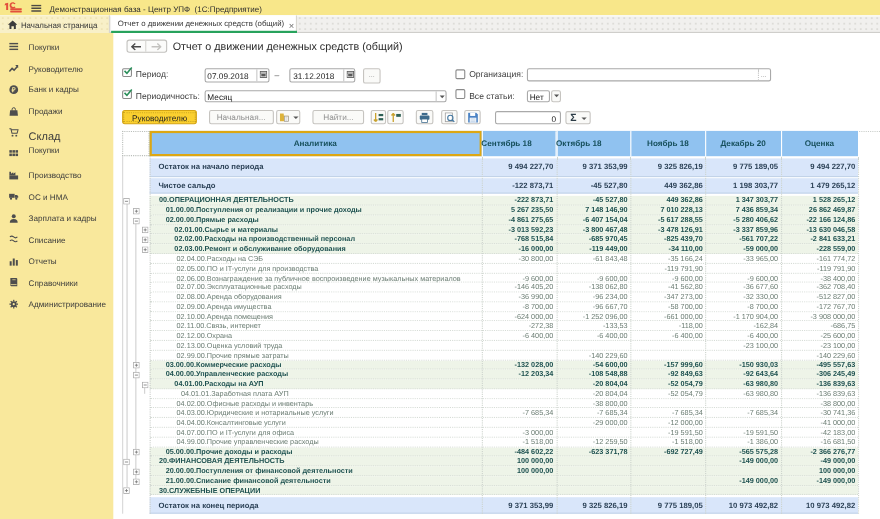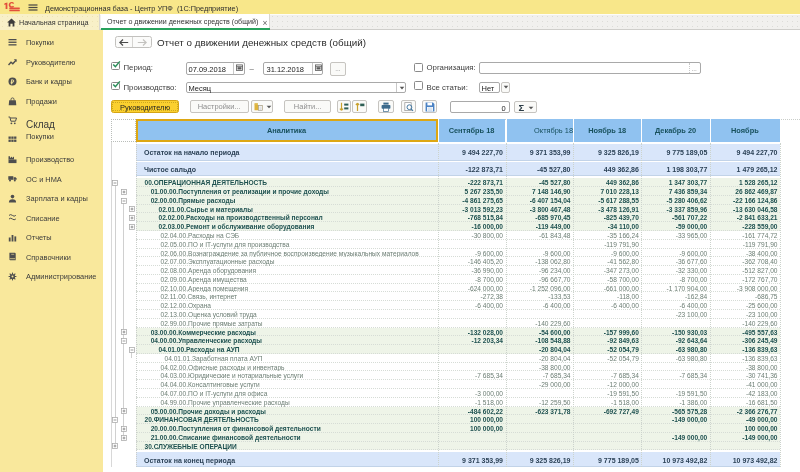--- a/index.html
+++ b/index.html
@@ -182,39 +182,39 @@
 <div class="btn" style="left:329.8px;top:61.6px;width:16.3px;height:14.2px;font-size:6.5px;line-height:11px;color:#999">...</div>
 <div class="cb" style="left:414px;top:63px"></div>
 <div class="lbl" style="left:426.5px;top:63.3px">Организация:</div>
 <div class="inp" style="left:478.5px;top:62.2px;width:222px;height:12.3px"></div>
 <div class="abs" style="left:689px;top:63.2px;width:0;height:10.3px;border-left:1px dotted #c8c8c8"></div>
 <div class="lbl" style="left:691.5px;top:64.5px;font-size:6.5px;color:#999">...</div>
 <div class="cb" style="left:111px;top:81.5px"></div>
 <svg class="abs" style="left:111.7px;top:80.0px" width="9" height="9" viewBox="0 0 9 9">
     <path d="M1.2 4.4 L3.4 6.6 L7.8 1.4" stroke="#2a8f5a" stroke-width="1.4" fill="none"></path>
   </svg>
-<div class="lbl" style="left:123.5px;top:82.8px">Производство:</div>
+<div class="lbl" style="left:123.5px;top:82.8px">Периодичность:</div>
 <div class="inp" style="left:185.5px;top:81.6px;width:220.8px;height:11.4px"></div>
 <div class="lbl" style="left:188.5px;top:84px;font-size:7.5px;color:#222">Месяц</div>
 <div class="abs" style="left:395.9px;top:82.6px;width:0;height:9.4px;border-left:1px solid #c8c8c8"></div>
 <svg class="abs" style="left:398.7px;top:85.8px" width="6" height="4" viewBox="0 0 6 4">
     <path d="M0.7 0.8 L3 3.4 L5.3 0.8 Z" fill="#555"></path>
   </svg>
 <div class="cb" style="left:414px;top:81.3px"></div>
 <div class="lbl" style="left:426.5px;top:82.5px">Все статьи:</div>
 <div class="inp" style="left:478.5px;top:81.6px;width:21.2px;height:11.4px"></div>
 <div class="lbl" style="left:481.5px;top:84px;font-size:7.5px;color:#222">Нет</div>
 <div class="btn" style="left:501px;top:81.6px;width:9.4px;height:11.4px"></div>
 <svg class="abs" style="left:502.6px;top:85.4px" width="6" height="4" viewBox="0 0 6 4">
     <path d="M0.7 0.8 L3 3.4 L5.3 0.8 Z" fill="#555"></path>
   </svg>
 <div class="abs" style="left:110.8px;top:100.3px;width:68.6px;height:12.7px;background:#fbd02f;border:1px solid #d4a414;border-radius:2.5px"></div>
 <div class="abs" style="left:112.3px;top:101.8px;width:65.6px;height:9.7px;border:1px dotted rgba(120,95,10,0.35)"></div>
 <div class="abs" style="left:110.8px;top:102.7px;width:68.6px;text-align:center;font-size:7.5px;color:#222">Руководителю</div>
-<div class="btn" style="left:189.7px;top:100.3px;width:59px;height:12.7px;font-size:7.5px;line-height:11.5px">Настройки...</div>
+<div class="btn" style="left:189.7px;top:100.3px;width:59px;height:12.7px;font-size:7.5px;line-height:11.5px">Начальная...</div>
 <div class="btn" style="left:251.1px;top:100.3px;width:21.7px;height:12.7px"></div>
 <svg class="abs" style="left:253.5px;top:101.8px" width="10" height="10" viewBox="0 0 10 10">
     <path d="M0.5 2.2 h3 l0.8 1 h4.2 v5 h-8 Z" fill="#ddb33c"></path>
     <rect x="0.5" y="1.2" width="3.4" height="1.4" fill="#ddb33c"></rect>
     <rect x="4.6" y="3.6" width="3.6" height="4.8" fill="#fff" stroke="#9a9a9a" stroke-width="0.6"></rect>
     <path d="M5.4 5 h2 M5.4 6.2 h2 M5.4 7.4 h2" stroke="#b0b0b0" stroke-width="0.5"></path>
   </svg>
 <svg class="abs" style="left:265.5px;top:105.3px" width="6" height="4" viewBox="0 0 6 4">
     <path d="M0.6 0.8 L3 3.2 L5.4 0.8 Z" fill="#555"></path>
   </svg>
@@ -261,29 +261,29 @@
     <path d="M0.6 0.8 L3 3.2 L5.4 0.8 Z" fill="#555"></path>
   </svg>
 
 <div class="abs" style="left:111.0px;top:119.0px;width:669.0px;height:353.0px"></div>
 
 <div class="abs" style="left:111px;top:119px;width:689px;height:0;border-top:1px dotted #c9cdc9"></div>
 <div class="abs" style="left:111.0px;top:119.0px;width:24.50px;height:22.50px;border:1px dotted #b9bdb9;background:#fff"></div>
 <div class="abs" style="left:135.50px;top:119.0px;width:302.10px;height:22.50px;background:#90c2f0;border:2px solid #dda713"></div>
 <div class="abs" style="left:135.50px;top:126.00px;width:302.10px;text-align:center;font-size:7.4px;font-weight:bold;color:#17505c">Аналитика</div>
 <div class="abs" style="left:437.60px;top:119.0px;width:67.90px;height:22.50px;background:#90c2f0;border-left:1.5px solid #fff"></div>
-<div class="abs" style="left:437.60px;top:126.00px;width:67.90px;text-align:center;font-size:7.4px;font-weight:bold;color:#17505c">Сентябрь 18</div>
+<div class="abs" style="left:437.60px;top:126.00px;width:67.90px;font-size:7.4px;font-weight:bold;color:#17505c">Сентябрь 18</div>
 <div class="abs" style="left:505.50px;top:119.0px;width:67.50px;height:22.50px;background:#90c2f0;border-left:1.5px solid #fff"></div>
-<div class="abs" style="left:505.50px;top:126.00px;width:67.50px;text-align:right;font-size:7.4px;font-weight:normal;color:#17505c">Октябрь 18</div>
+<div class="abs" style="left:505.50px;top:126.00px;width:67.50px;text-align:left;font-size:7.4px;font-weight:bold;color:#17505c">Октябрь 18</div>
 <div class="abs" style="left:573.00px;top:119.0px;width:68.40px;height:22.50px;background:#90c2f0;border-left:1.5px solid #fff"></div>
 <div class="abs" style="left:573.00px;top:126.00px;width:68.40px;text-align:center;font-size:7.4px;font-weight:bold;color:#17505c">Ноябрь 18</div>
 <div class="abs" style="left:641.40px;top:119.0px;width:68.40px;height:22.50px;background:#90c2f0;border-left:1.5px solid #fff"></div>
 <div class="abs" style="left:641.40px;top:126.00px;width:68.40px;text-align:center;font-size:7.4px;font-weight:bold;color:#17505c">Декабрь 20</div>
 <div class="abs" style="left:709.80px;top:119.0px;width:70.20px;height:22.50px;background:#90c2f0;border-left:1.5px solid #fff"></div>
-<div class="abs" style="left:709.80px;top:126.00px;width:70.20px;text-align:center;font-size:7.4px;font-weight:bold;color:#17505c">Ноябрь</div>
+<div class="abs" style="left:709.80px;top:126.00px;width:70.20px;text-align:center;font-size:7.4px;font-weight:bold;color:#17505c">Оценка</div>
 <div class="abs" style="left:135.50px;top:144.00px;width:644.50px;height:16.50px;background:#d9e6fa;border-bottom:1px solid #c2d3e8"></div>
 <div class="abs" style="left:144.00px;top:148.50px;font-size:7px;font-weight:bold;color:#2c4257;white-space:nowrap">Остаток на начало периода</div>
 <div class="vcell" style="left:437.60px;top:148.50px;width:65.40px;font-size:7px;font-weight:bold;color:#2c4257">9&nbsp;494&nbsp;227,70</div>
 <div class="vcell" style="left:505.50px;top:148.50px;width:65.00px;font-size:7px;font-weight:bold;color:#2c4257">9&nbsp;371&nbsp;353,99</div>
 <div class="vcell" style="left:573.00px;top:148.50px;width:65.90px;font-size:7px;font-weight:bold;color:#2c4257">9&nbsp;325&nbsp;826,19</div>
 <div class="vcell" style="left:641.40px;top:148.50px;width:65.90px;font-size:7px;font-weight:bold;color:#2c4257">9&nbsp;775&nbsp;189,05</div>
 <div class="vcell" style="left:709.80px;top:148.50px;width:67.70px;font-size:7px;font-weight:bold;color:#2c4257">9&nbsp;494&nbsp;227,70</div>
 <div class="abs" style="left:135.50px;top:161.80px;width:644.50px;height:14.60px;background:#d9e6fa;border-bottom:1px solid #c2d3e8"></div>
 <div class="abs" style="left:144.00px;top:166.30px;font-size:7px;font-weight:bold;color:#2c4257;white-space:nowrap">Чистое сальдо</div>
 <div class="vcell" style="left:437.60px;top:166.30px;width:65.40px;font-size:7px;font-weight:bold;color:#2c4257">-122&nbsp;873,71</div>

